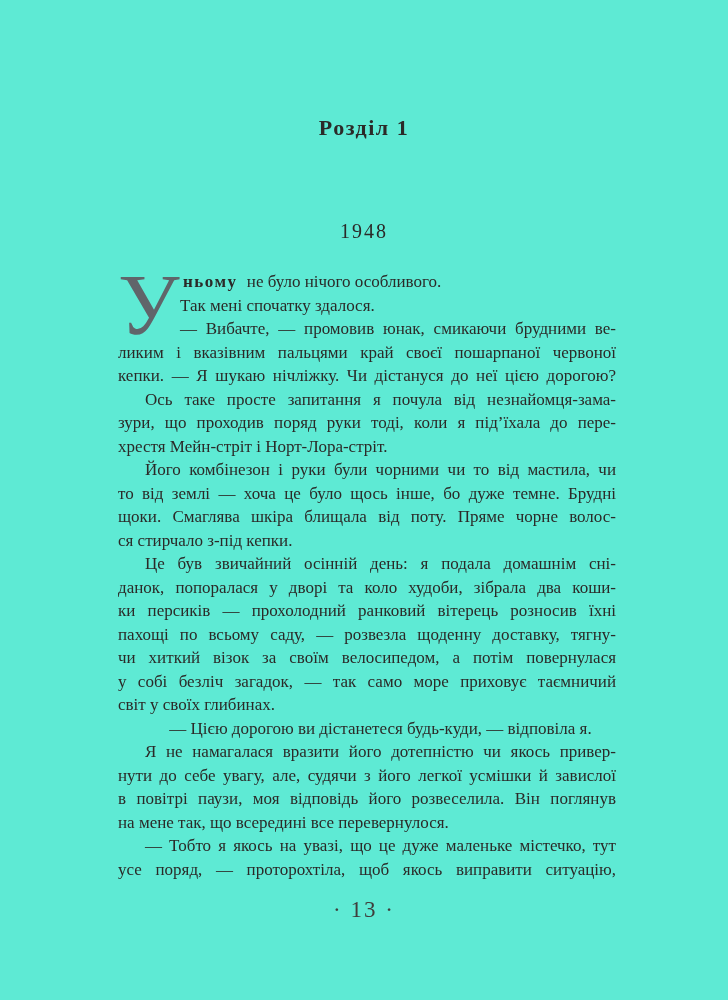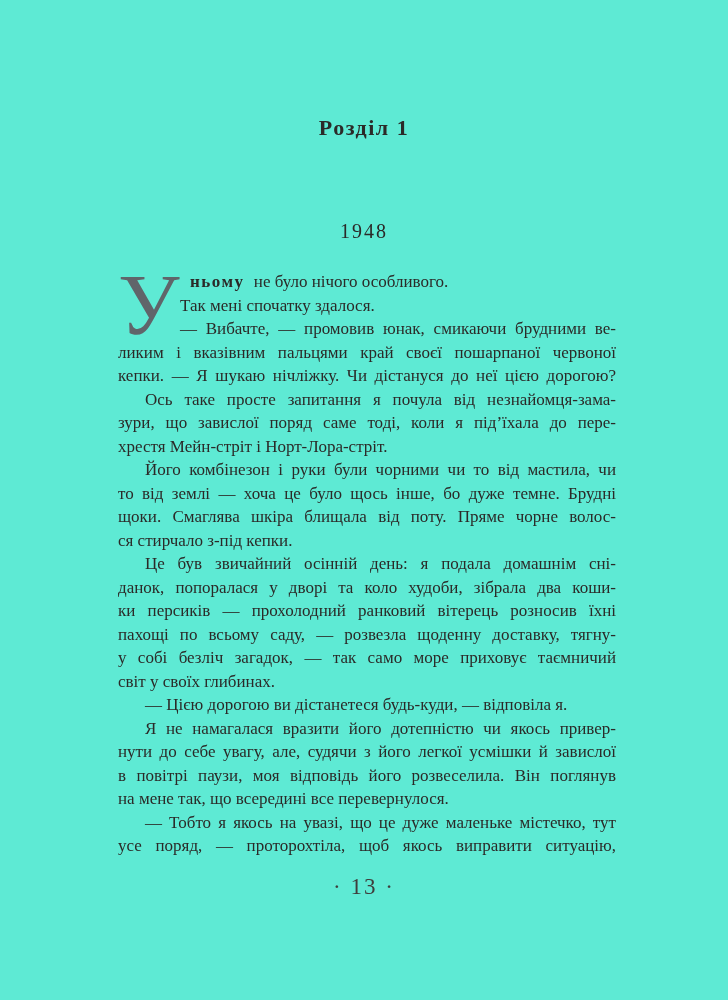--- a/index.html
+++ b/index.html
@@ -38,34 +38,34 @@
     width: 498px;
     font-size: 17px;
     line-height: 23.5px;
   }
   .para { }
   .line { white-space: nowrap; }
   .line.j {
     text-align: justify;
     text-align-last: justify;
   }
-  .line.first { text-indent: 27px; }
+  .line.first { text-indent: 27px; text-align: center; }
   .dropcap {
     float: left;
     width: 62px;
     height: 70px;
     font-size: 87px;
     line-height: 70px;
     color: #60656a;
     text-align: left;
   }
   .lead {
     font-weight: bold;
     letter-spacing: 1.5px;
-    margin-left: 10px;
+    margin-left: 3px;
     margin-right: 5px;
   }
   .page-number {
     margin-top: 16px;
     text-align: center;
     font-size: 23px;
     letter-spacing: 2px;
     color: #3f3e3c;
   }
 </style>
@@ -79,34 +79,35 @@
       <div class="para">
         <span class="dropcap">У</span>
         <div class="line"><span class="lead">ньому</span> не було нічого особливого.</div>
         <div class="line">Так мені спочатку здалося.</div>
         <div class="line j">— Вибачте, — промовив юнак, смикаючи брудними ве-</div>
         <div class="line j">ликим і вказівним пальцями край своєї пошарпаної червоної</div>
         <div class="line j">кепки. — Я шукаю нічліжку. Чи дістануся до неї цією дорогою?</div>
       </div>
       <div class="para">
         <div class="line j first">Ось таке просте запитання я почула від незнайомця-зама-</div>
-        <div class="line j">зури, що завислої поряд саме тоді, коли я під’їхала до пере-</div>
+        <div class="line j">зури, що проходив поряд руки тоді, коли я під’їхала до пере-</div>
         <div class="line">хрестя Мейн-стріт і Норт-Лора-стріт.</div>
       </div>
       <div class="para">
         <div class="line j first">Його комбінезон і руки були чорними чи то від мастила, чи</div>
         <div class="line j">то від землі — хоча це було щось інше, бо дуже темне. Брудні</div>
         <div class="line j">щоки. Смаглява шкіра блищала від поту. Пряме чорне волос-</div>
         <div class="line">ся стирчало з-під кепки.</div>
       </div>
       <div class="para">
         <div class="line j first">Це був звичайний осінній день: я подала домашнім сні-</div>
         <div class="line j">данок, попоралася у дворі та коло худоби, зібрала два коши-</div>
         <div class="line j">ки персиків — прохолодний ранковий вітерець розносив їхні</div>
         <div class="line j">пахощі по всьому саду, — розвезла щоденну доставку, тягну-</div>
+        <div class="line j">чи хиткий візок за своїм велосипедом, а потім повернулася</div>
         <div class="line j">у собі безліч загадок, — так само море приховує таємничий</div>
         <div class="line">світ у своїх глибинах.</div>
       </div>
       <div class="para">
         <div class="line first">— Цією дорогою ви дістанетеся будь-куди, — відповіла я.</div>
       </div>
       <div class="para">
         <div class="line j first">Я не намагалася вразити його дотепністю чи якось привер-</div>
         <div class="line j">нути до себе увагу, але, судячи з його легкої усмішки й завислої</div>
         <div class="line j">в повітрі паузи, моя відповідь його розвеселила. Він поглянув</div>

